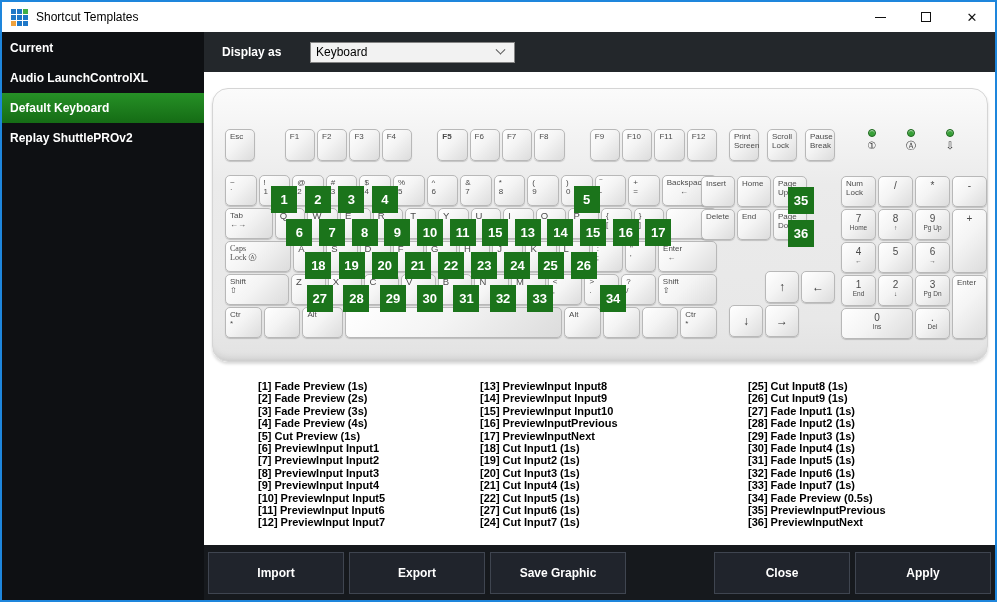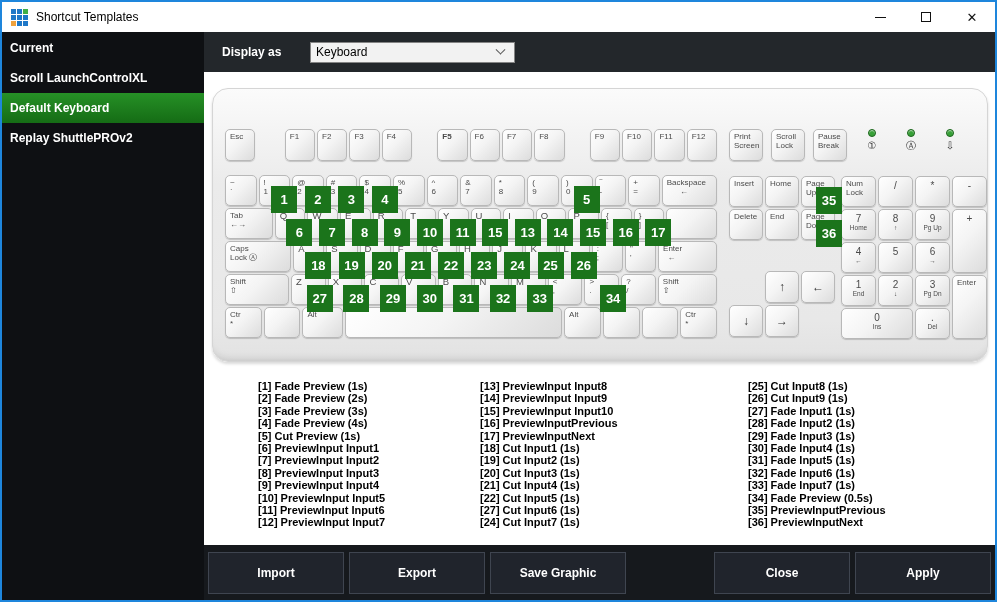--- a/index.html
+++ b/index.html
@@ -46,23 +46,23 @@
   .sp { flex-basis:0; }
   .kl { position:absolute; left:4px; top:2px; font-size:8px; line-height:9px; color:#4a4a4a; white-space:pre; }
   .key.ltr .kl { font-size:9.5px; }
   .key.ctl .kl { font-size:8px; }
   .key.arr .kl { position:static; display:flex; height:100%; align-items:center; justify-content:center; font-size:12px; color:#333; }
   .key.np  .kl { position:static; width:100%; text-align:center; margin-top:4px; font-size:10px; line-height:10px; }
   .key.np  .kl .l2 { font-size:6.5px; line-height:8px; }
   .badge { position:absolute; right:-8px; bottom:-8px; width:26px; height:27px; background:#1b741b;
            color:#fff; font-size:13px; font-weight:bold; display:flex; align-items:center; justify-content:center; z-index:10; }
 
-  .kb-navtop { position:absolute; left:516px; top:40px; width:118px; height:32px; display:flex; gap:8px; }
+  .kb-navtop { position:absolute; left:516px; top:40px; width:106px; height:32px; display:flex; gap:8px; }
   .kb-navtop .key { flex:1; }
-  .kb-navmid { position:absolute; left:516px; top:87px; width:106px; display:grid;
+  .kb-navmid { position:absolute; left:488px; top:87px; width:106px; display:grid;
                grid-template-columns:repeat(3,1fr); grid-auto-rows:31px; gap:2px; }
   .kb-arrows { position:absolute; left:516px; top:182px; width:106px; display:grid;
                grid-template-columns:repeat(3,1fr); grid-auto-rows:32px; gap:2px; }
   .kb-leds { position:absolute; left:648px; top:40px; width:100px; display:flex; justify-content:space-between; }
   .led { display:flex; flex-direction:column; align-items:center; width:22px; }
   .led-dot { width:8px; height:8px; border-radius:50%; background:#37a137; border:1px solid #1d661d;
              box-shadow:inset 0 1px 1px rgba(255,255,255,.7); }
   .led-sym { font-size:10px; color:#333; margin-top:4px; line-height:10px; }
   .kb-numpad { position:absolute; left:628px; top:87px; width:146px; display:grid;
                grid-template-columns:repeat(4,1fr); grid-template-rows:repeat(5,31px); gap:2px; }
@@ -104,21 +104,21 @@
         </div>
       <div class="win-btn">
           <span class="glyph-close">✕</span>
         </div>
     </div>
   </div>
 
   <div class="wbody">
     <div class="sidebar">
         <div class="side-item">Current</div>
-        <div class="side-item">Scroll LaunchControlXL</div>
+        <div class="side-item">Audio LaunchControlXL</div>
         <div class="side-item selected">Default Keyboard</div>
         <div class="side-item">Replay ShuttlePROv2</div>
       </div>
 
     <div class="content">
       <div class="topbar">
         <span class="topbar-label">Display as</span>
         <div class="dropdown">
           <span>Keyboard</span>
           <span class="chevron"></span>
@@ -270,21 +270,21 @@
                     <div class="kl"><div>{</div><div class="l2">[</div></div>
                     <div class="badge">16</div>
                   </div>
                   <div class="key" style="flex-grow: 1;">
                     <div class="kl"><div>}</div><div class="l2">]</div></div>
                     <div class="badge">17</div>
                   </div>
                   <div class="key" style="flex-grow: 1.7;"></div>
                 </div>
                 <div class="kb-row">
-                  <div class="key ctl" style="flex-grow: 2.2;">
+                  <div class="key ctl" style="flex-grow: 2.2; font-family: Liberation Serif, serif;">
                     <div class="kl"><div>Caps</div><div class="l2">Lock Ⓐ</div></div>
                   </div>
                   <div class="key ltr" style="flex-grow: 1;">
                     <div class="kl"><div>A</div></div>
                     <div class="badge">18</div>
                   </div>
                   <div class="key ltr" style="flex-grow: 1;">
                     <div class="kl"><div>S</div></div>
                     <div class="badge">19</div>
                   </div>

